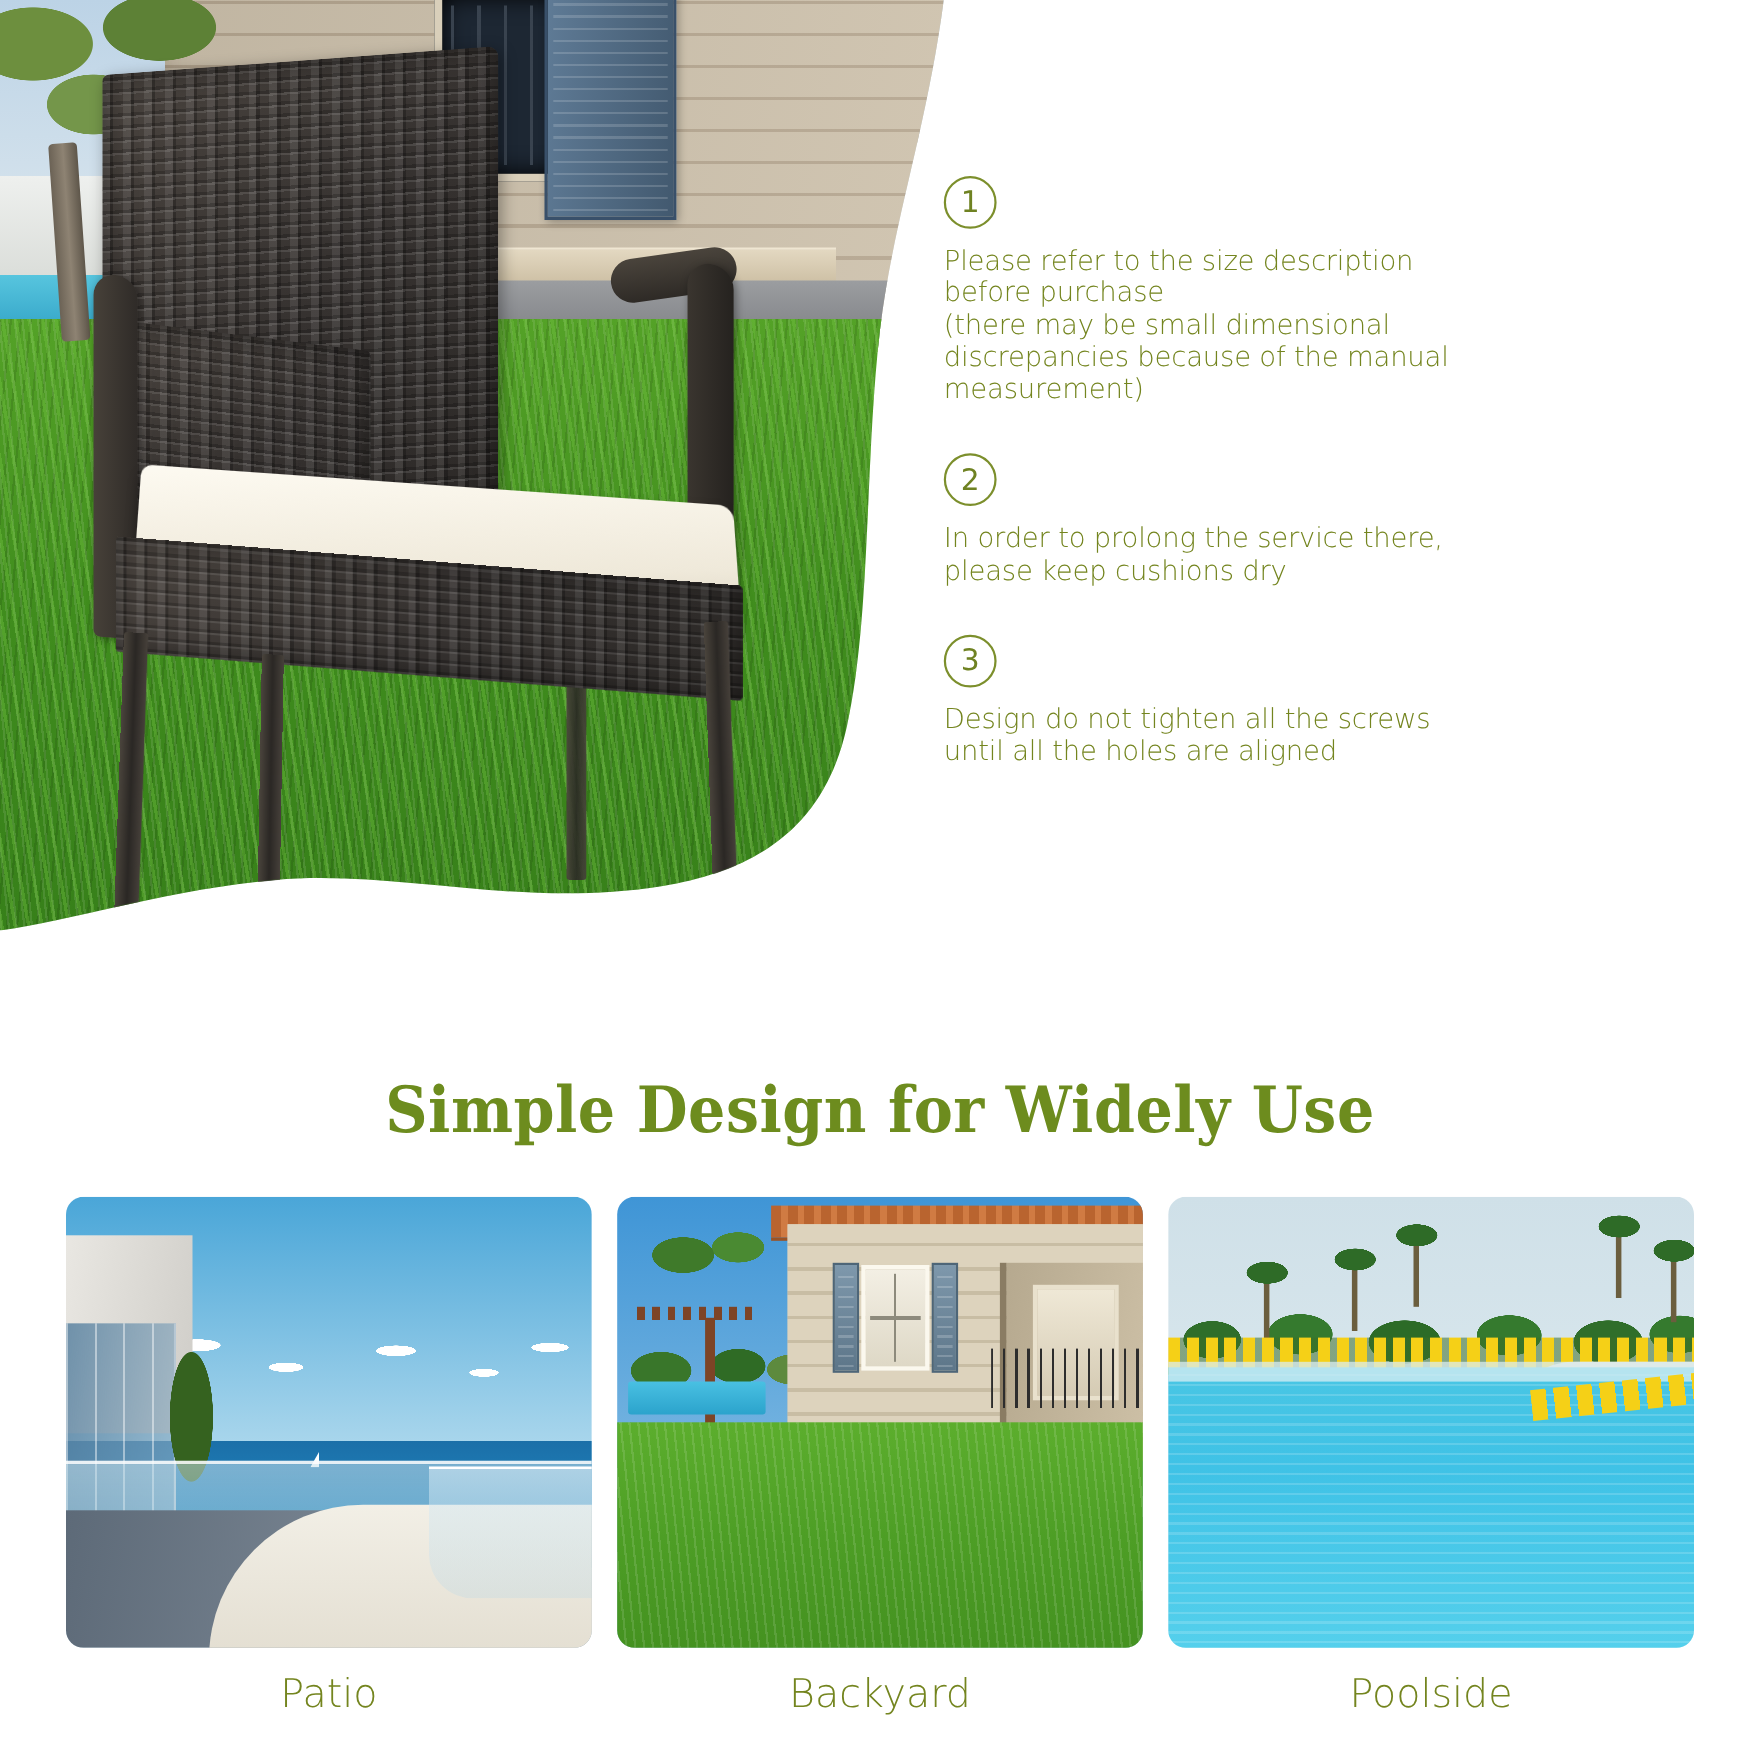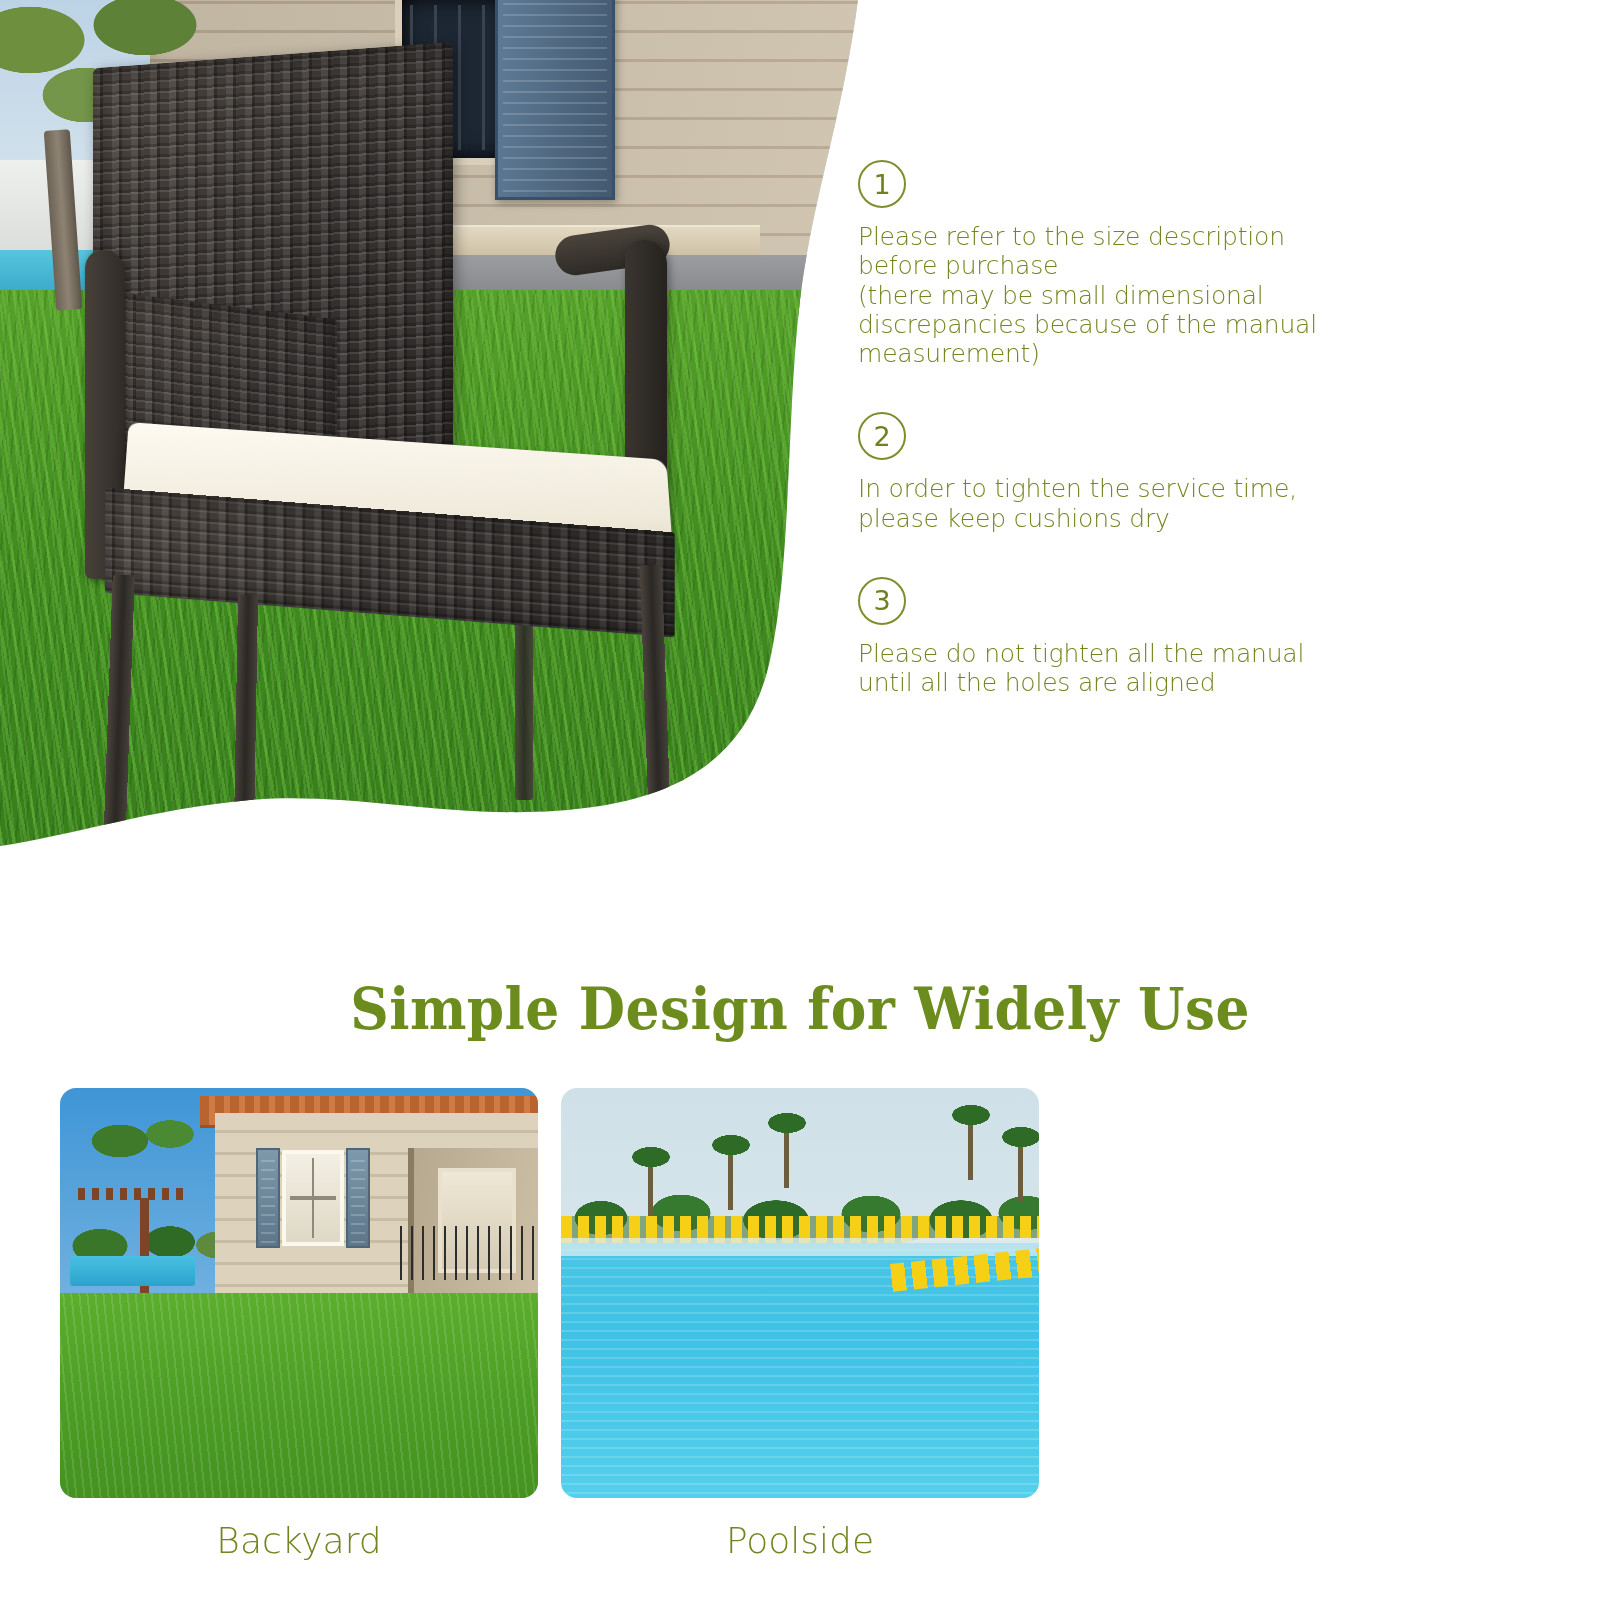--- a/index.html
+++ b/index.html
@@ -448,36 +448,52 @@
     <div class="badge">1</div>
     <div class="note-text">Please refer to the size description
 before purchase
  (there may be small dimensional
 discrepancies because of the manual
 measurement)</div>
   </div>
 
   <div class="note" style="margin-top:26px;">
     <div class="badge">2</div>
-    <div class="note-text">In order to tighten the service time,
+    <div class="note-text">In order to prolong the service there,
 please keep cushions dry</div>
   </div>
 
   <div class="note" style="margin-top:30px;">
     <div class="badge">3</div>
-    <div class="note-text">Please do not tighten all the manual
+    <div class="note-text">Design do not tighten all the screws
 until all the holes are aligned</div>
   </div>
 
 </div>
 
 <div id="section-title">Simple Design for Widely Use</div>
 
 <div id="gallery">
 
+  <div class="card">
+    <div class="thumb">
+      <div class="p-sky"></div>
+      <div class="p-clouds"></div>
+      <div class="p-sea"></div>
+      <div class="p-sail"></div>
+      <div class="p-building"></div>
+      <div class="p-glass"></div>
+      <div class="p-cypress"></div>
+      <div class="p-railing"></div>
+      <div class="p-deck"></div>
+      <div class="p-path"></div>
+      <div class="p-railing2"></div>
+    </div>
+    <div class="caption">Patio</div>
+  </div>
 
   <div class="card">
     <div class="thumb">
       <div class="b-sky"></div>
       <div class="b-tree"></div>
       <div class="b-shrubs"></div>
       <div class="b-pergola"></div>
       <div class="b-pool"></div>
       <div class="b-olive"></div>
       <div class="b-roof"></div>

